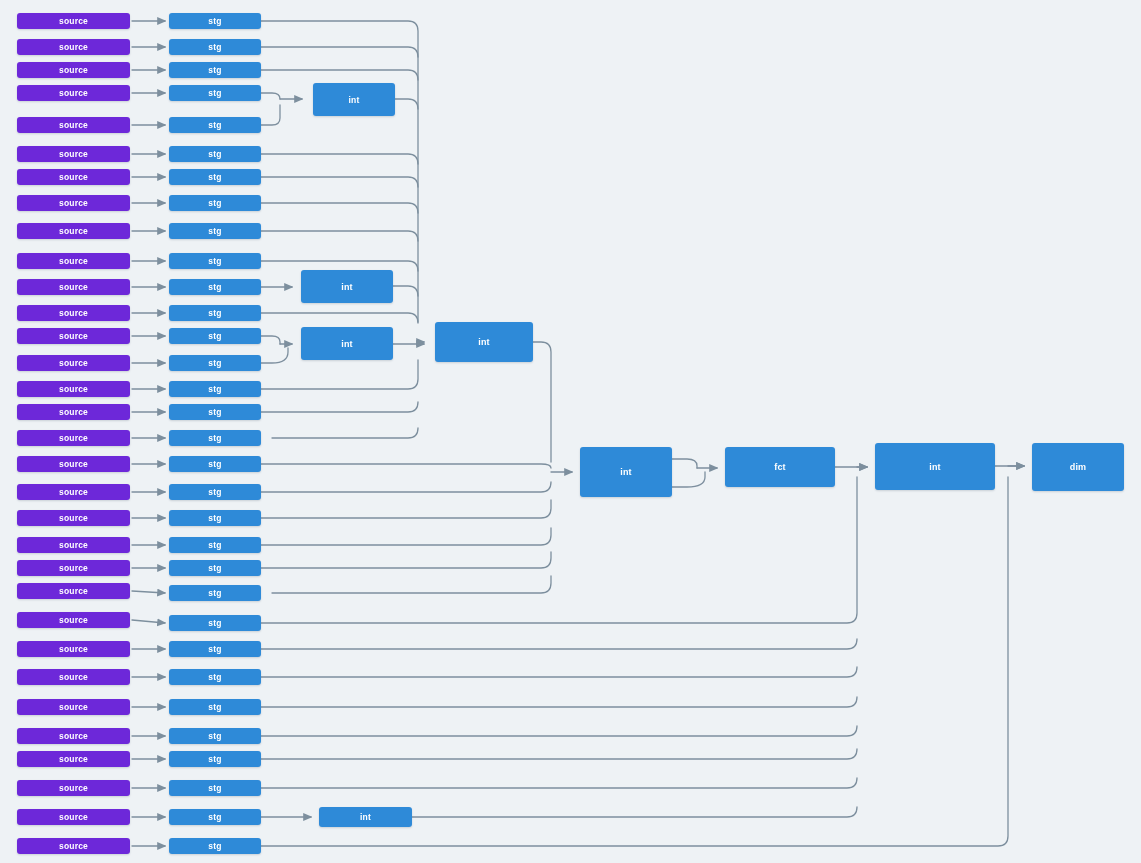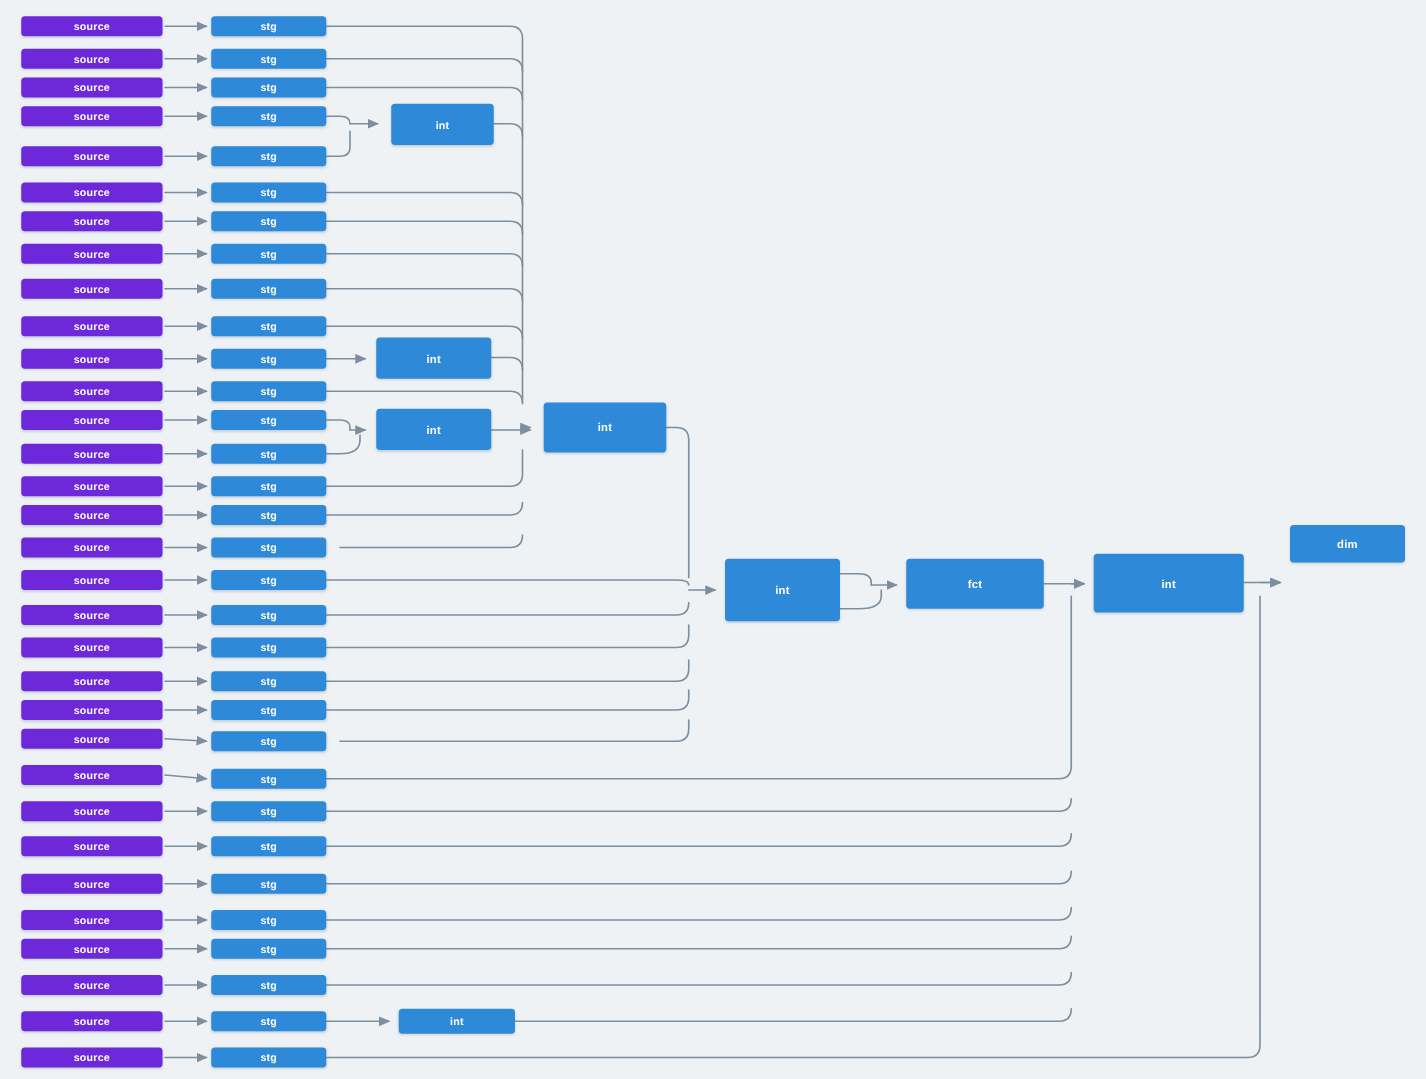--- a/index.html
+++ b/index.html
@@ -307,21 +307,21 @@
       </div>
       <div class="node int big" style="left: 580px; top: 447px; width: 92px; height: 50px;">
         <span>int</span>
       </div>
       <div class="node fct big" style="left: 725px; top: 447px; width: 110px; height: 40px;">
         <span>fct</span>
       </div>
       <div class="node int big" style="left: 875px; top: 443px; width: 120px; height: 47px;">
         <span>int</span>
       </div>
-      <div class="node dim big" style="left: 1032px; top: 420px; width: 92px; height: 30px;">
+      <div class="node dim big" style="left: 1032px; top: 443px; width: 92px; height: 48px;">
         <span>dim</span>
       </div>
       <div class="node source" style="left: 17px; top: 612px; width: 113px; height: 16px;">
         <span>source</span>
       </div>
       <div class="node stg" style="left: 169px; top: 615px; width: 92px; height: 16px;">
         <span>stg</span>
       </div>
       <div class="node source" style="left: 17px; top: 641px; width: 113px; height: 16px;">
         <span>source</span>

